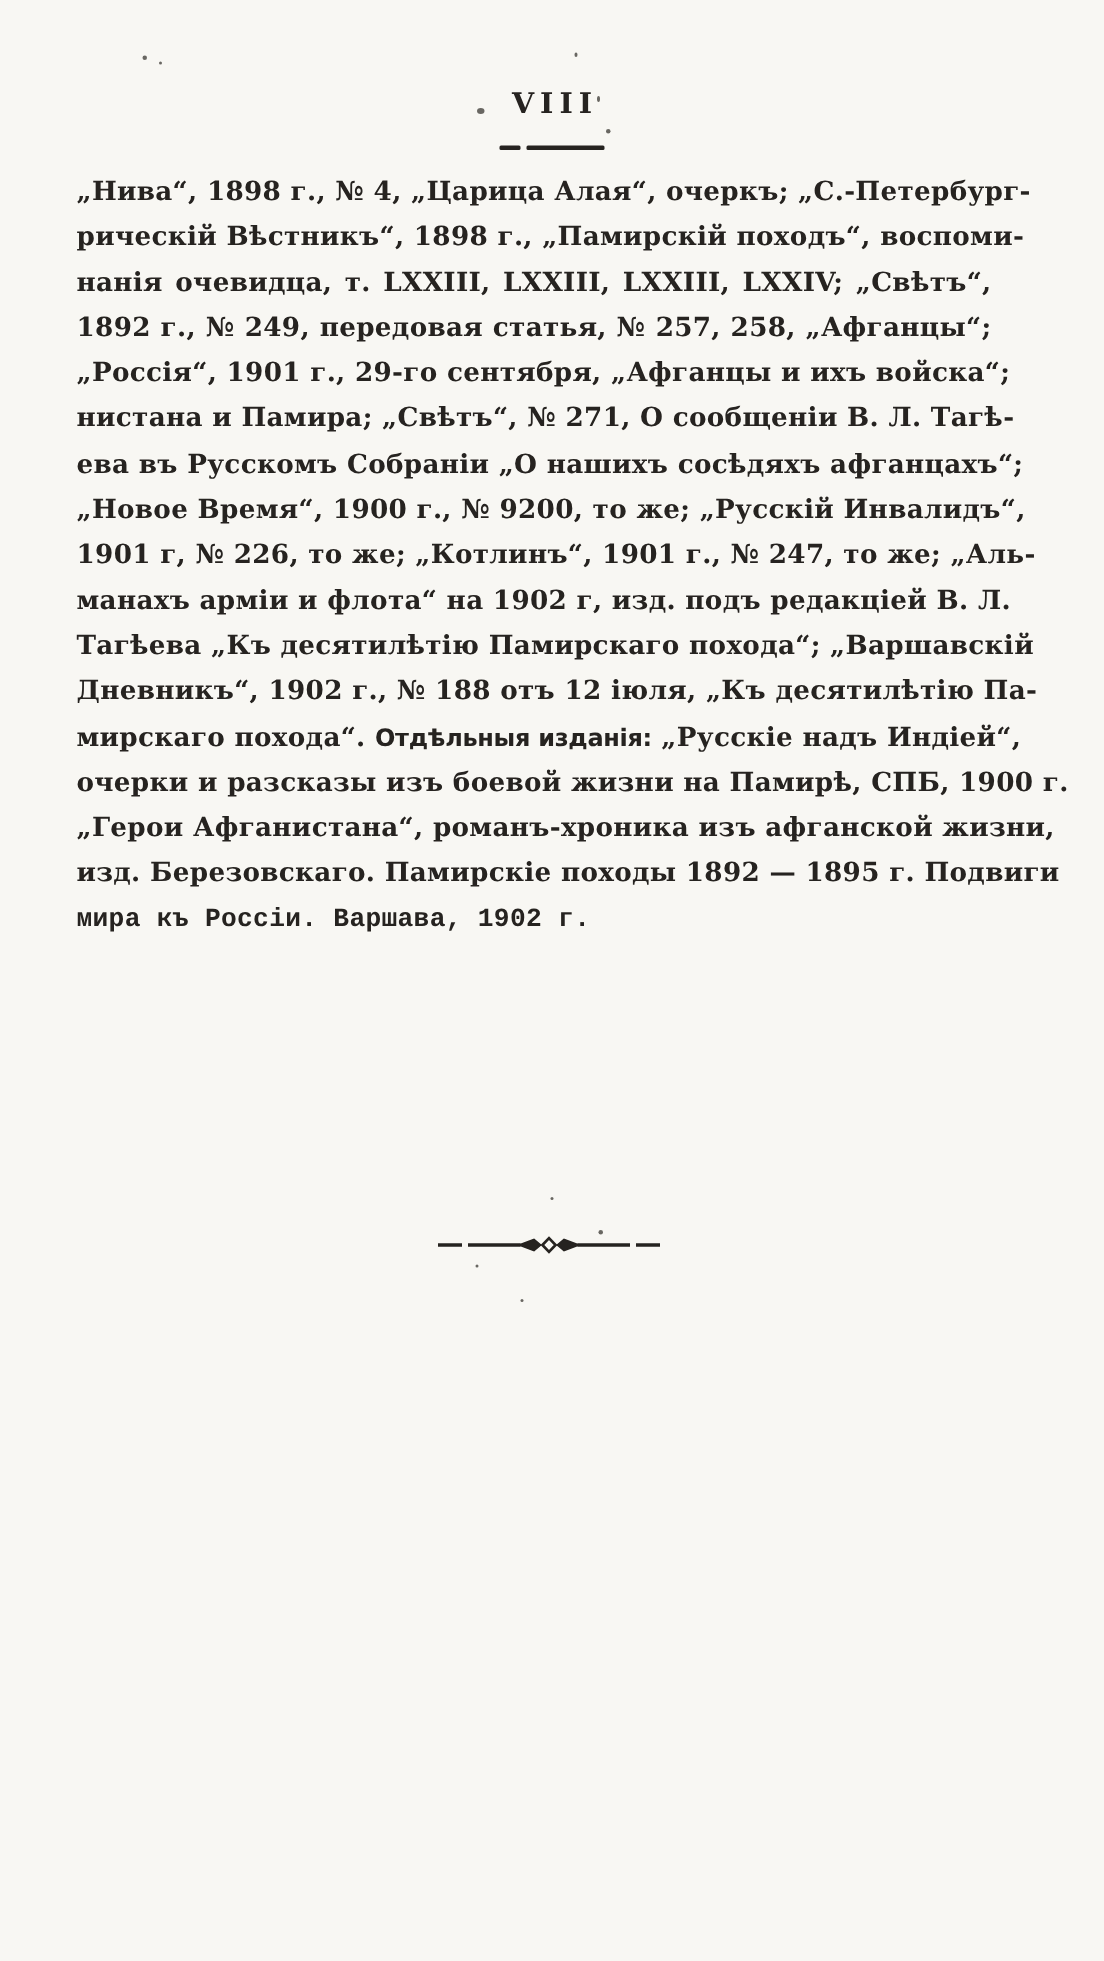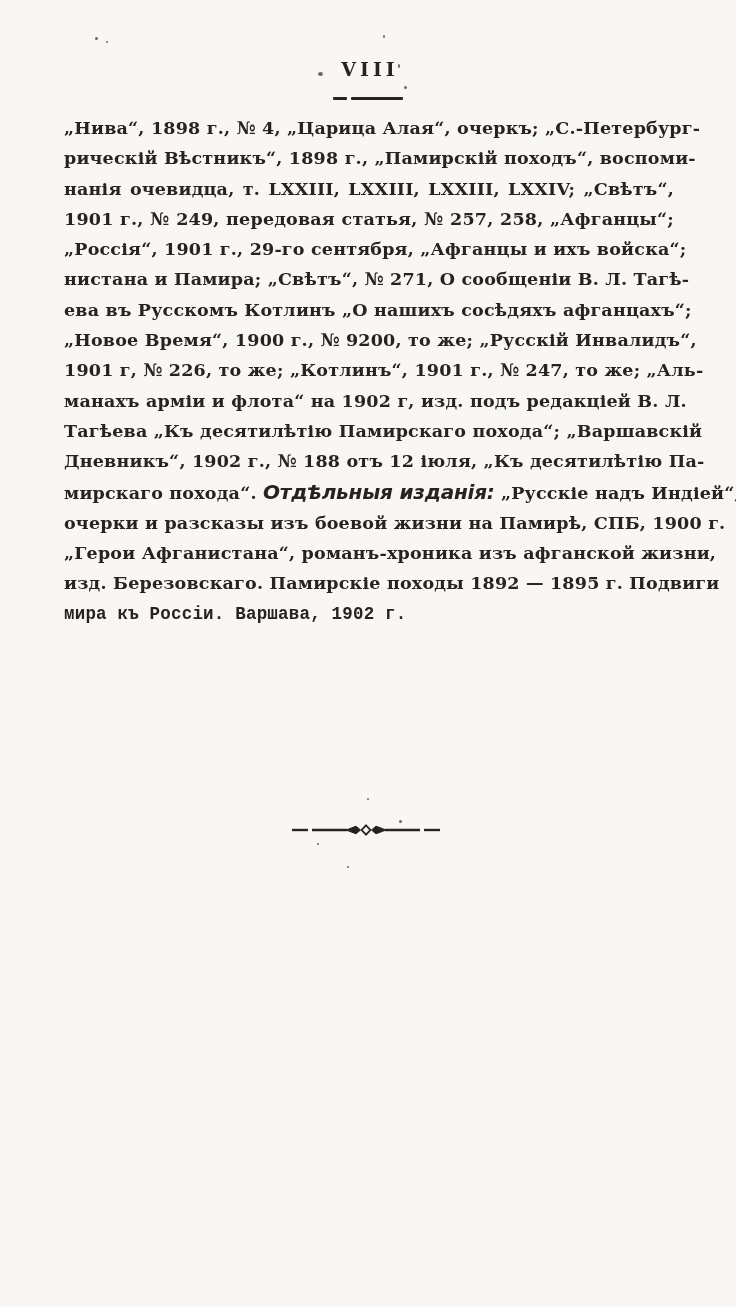--- a/index.html
+++ b/index.html
@@ -36,39 +36,38 @@
     align-items: center;
     gap: 4px;
   }
   .header-rule .dash { height: 2.6px; background: var(--ink, #262320); border-radius: 1px; }
   .header-rule .dash.short { width: 14px; }
   .header-rule .dash.long  { flex: 1; }
   
   .textblock {
     position: absolute;
     top: 113px;
-    left: 64px;
+    left: 51px;
     width: 610px;
   }
   .line {
     font-size: 17.5px;
     font-weight: bold;
     line-height: 30.3px;
     white-space: nowrap;
     text-align: justify;
     text-align-last: justify;
     text-justify: inter-word;
     letter-spacing: 0.2px;
   }
   .line.last { text-align-last: left; font-family: Liberation Mono, monospace; }
   .ed {
     font-family: "DejaVu Sans", sans-serif;
-    font-size: 20px;
+    font-size: 16px;
     letter-spacing: -0.2px;
-    font-style: italic;
   }
   
   .divider {
     position: absolute;
     top: 822px;
     left: 291px;
     width: 150px;
     height: 16px;
   }
   .divider svg { display: block; }
@@ -88,24 +87,24 @@
   <div class="page-number">VIII</div>
   <div class="header-rule">
       <span class="dash short"></span>
       <span class="dash long"></span>
     </div>
 
   <div class="textblock">
     <div class="line">„Нива“, 1898 г., № 4, „Царица Алая“, очеркъ; „С.-Петербург-</div>
     <div class="line">рическій Вѣстникъ“, 1898 г., „Памирскій походъ“, воспоми-</div>
     <div class="line">нанія очевидца, т. LXXIII, LXXIII, LXXIII, LXXIV; „Свѣтъ“,</div>
-    <div class="line">1901 г., № 249, передовая статья, № 257, 258, „Афганцы“;</div>
+    <div class="line">1892 г., № 249, передовая статья, № 257, 258, „Афганцы“;</div>
     <div class="line">„Россія“, 1901 г., 29-го сентября, „Афганцы и ихъ войска“;</div>
     <div class="line">нистана и Памира; „Свѣтъ“, № 271, О сообщеніи В. Л. Тагѣ-</div>
-    <div class="line">ева въ Русскомъ Котлинъ „О нашихъ сосѣдяхъ афганцахъ“;</div>
+    <div class="line">ева въ Русскомъ Собраніи „О нашихъ сосѣдяхъ афганцахъ“;</div>
     <div class="line">„Новое Время“, 1900 г., № 9200, то же; „Русскій Инвалидъ“,</div>
     <div class="line">1901 г, № 226, то же; „Котлинъ“, 1901 г., № 247, то же; „Аль-</div>
     <div class="line">манахъ арміи и флота“ на 1902 г, изд. подъ редакціей В. Л.</div>
     <div class="line">Тагѣева „Къ десятилѣтію Памирскаго похода“; „Варшавскій</div>
     <div class="line">Дневникъ“, 1902 г., № 188 отъ 12 іюля, „Къ десятилѣтію Па-</div>
     <div class="line"><span>мирскаго похода“. </span><span class="ed">Отдѣльныя изданія:</span><span> „Русскіе надъ Индіей“,</span></div>
     <div class="line">очерки и разсказы изъ боевой жизни на Памирѣ, СПБ, 1900 г.</div>
     <div class="line">„Герои Афганистана“, романъ-хроника изъ афганской жизни,</div>
     <div class="line">изд. Березовскаго. Памирскіе походы 1892 — 1895 г. Подвиги</div>
     <div class="line last">мира къ Россіи. Варшава, 1902 г.</div>

